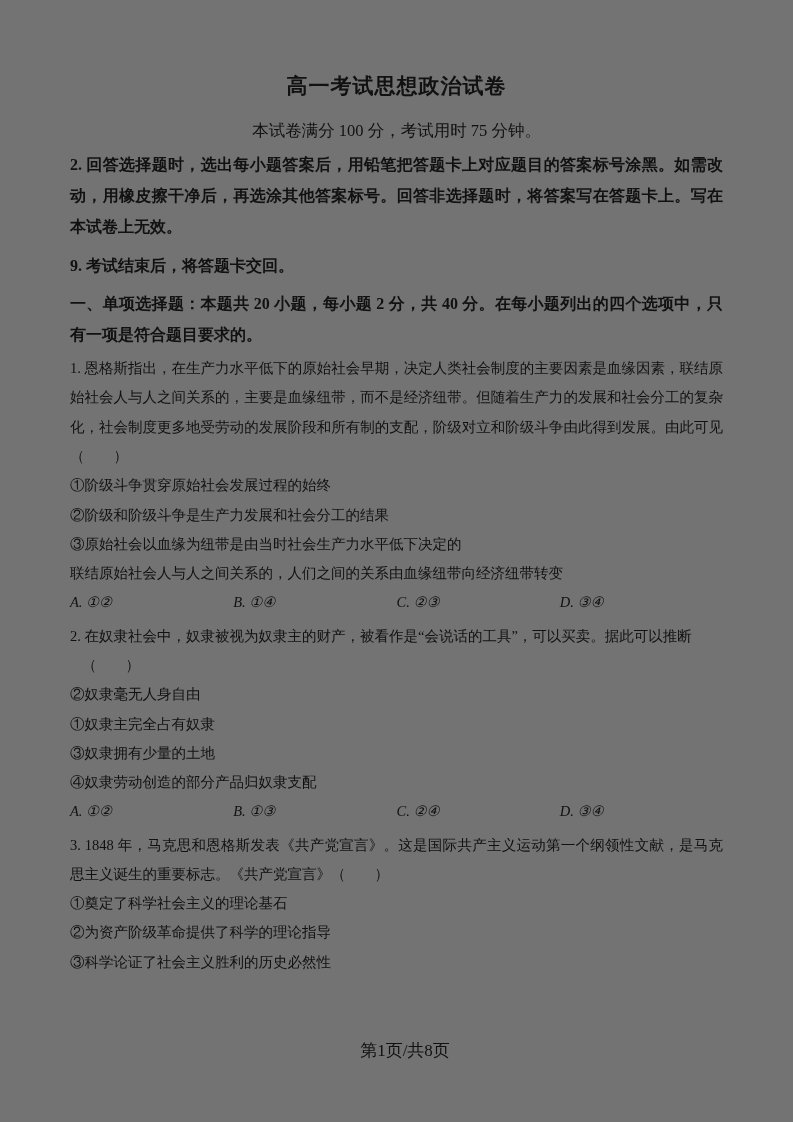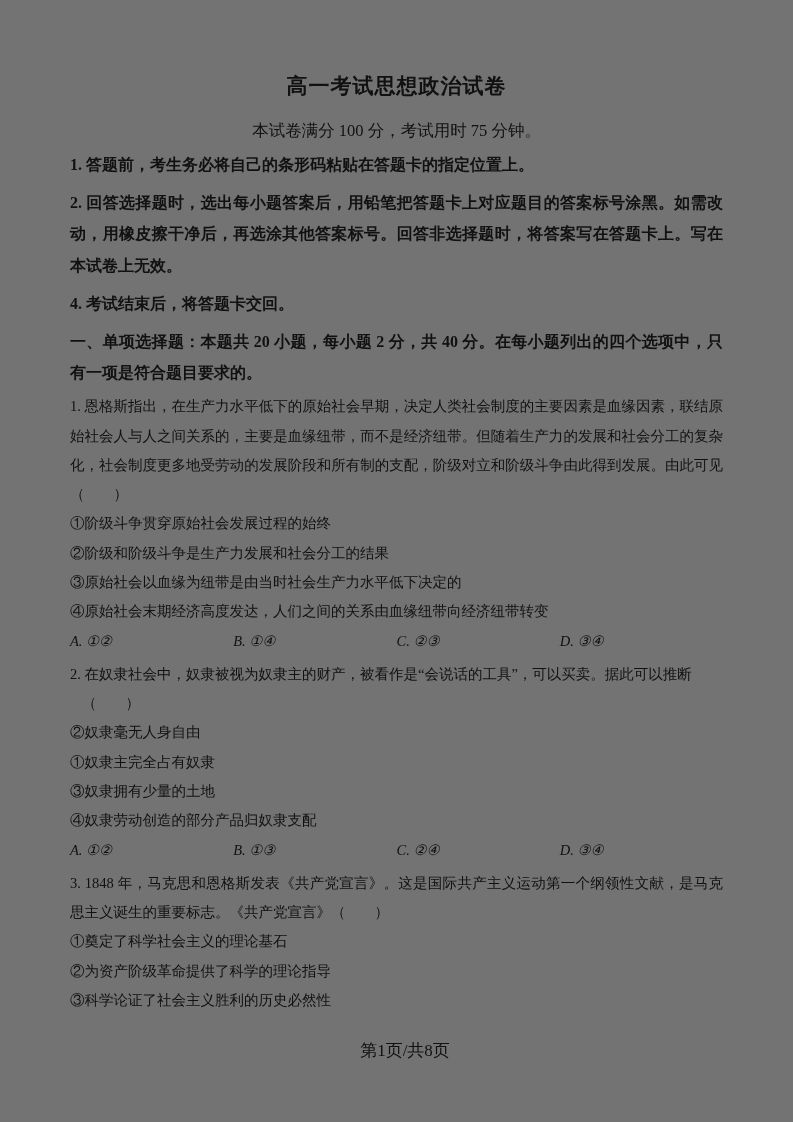--- a/index.html
+++ b/index.html
@@ -69,32 +69,31 @@
 </head>
 <body>
 
 <div class="page">
 
   <h1 class="title">高一考试思想政治试卷</h1>
 
   <div class="subtitle">本试卷满分 100 分，考试用时 75 分钟。</div>
 
 
-  <p class="notice">1. 答题前，考生务必将自己的条形码粘贴在答题卡的指定位置上。</p>
   <p class="notice">2. 回答选择题时，选出每小题答案后，用铅笔把答题卡上对应题目的答案标号涂黑。如需改动，用橡皮擦干净后，再选涂其他答案标号。回答非选择题时，将答案写在答题卡上。写在本试卷上无效。</p>
-  <p class="notice">4. 考试结束后，将答题卡交回。</p>
+  <p class="notice">9. 考试结束后，将答题卡交回。</p>
 
   <p class="section-header">一、单项选择题：本题共 20 小题，每小题 2 分，共 40 分。在每小题列出的四个选项中，只有一项是符合题目要求的。</p>
 
   <div class="question">
     <p class="stem">1. 恩格斯指出，在生产力水平低下的原始社会早期，决定人类社会制度的主要因素是血缘因素，联结原始社会人与人之间关系的，主要是血缘纽带，而不是经济纽带。但随着生产力的发展和社会分工的复杂化，社会制度更多地受劳动的发展阶段和所有制的支配，阶级对立和阶级斗争由此得到发展。由此可见（　　）</p>
     <p class="item">①阶级斗争贯穿原始社会发展过程的始终</p>
     <p class="item">②阶级和阶级斗争是生产力发展和社会分工的结果</p>
     <p class="item">③原始社会以血缘为纽带是由当时社会生产力水平低下决定的</p>
-    <p class="item">④原始社会末期经济高度发达，人们之间的关系由血缘纽带向经济纽带转变</p>
+    <p class="item">联结原始社会人与人之间关系的，人们之间的关系由血缘纽带向经济纽带转变</p>
     <div class="options">
       <span class="opt">A. ①②</span>
       <span class="opt">B. ①④</span>
       <span class="opt">C. ②③</span>
       <span class="opt">D. ③④</span>
     </div>
   </div>
 
   <div class="question">
     <p class="stem">2. 在奴隶社会中，奴隶被视为奴隶主的财产，被看作是“会说话的工具”，可以买卖。据此可以推断</p>

